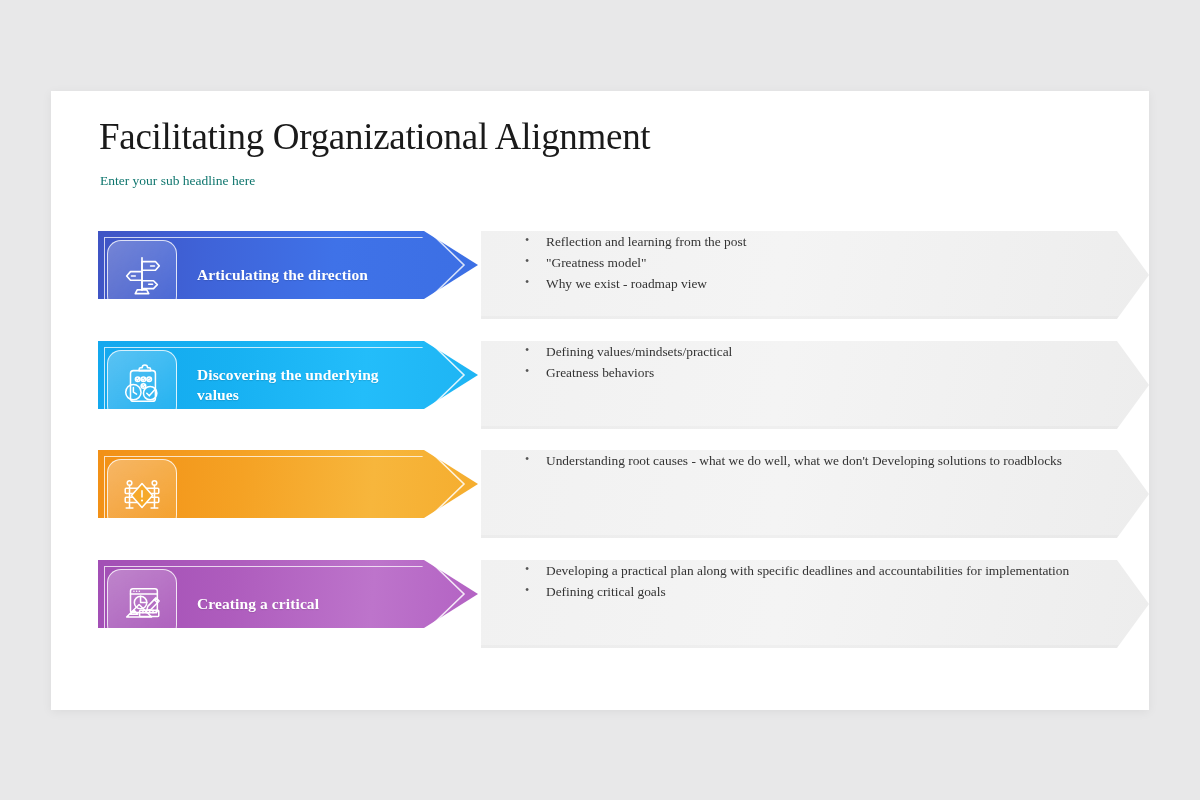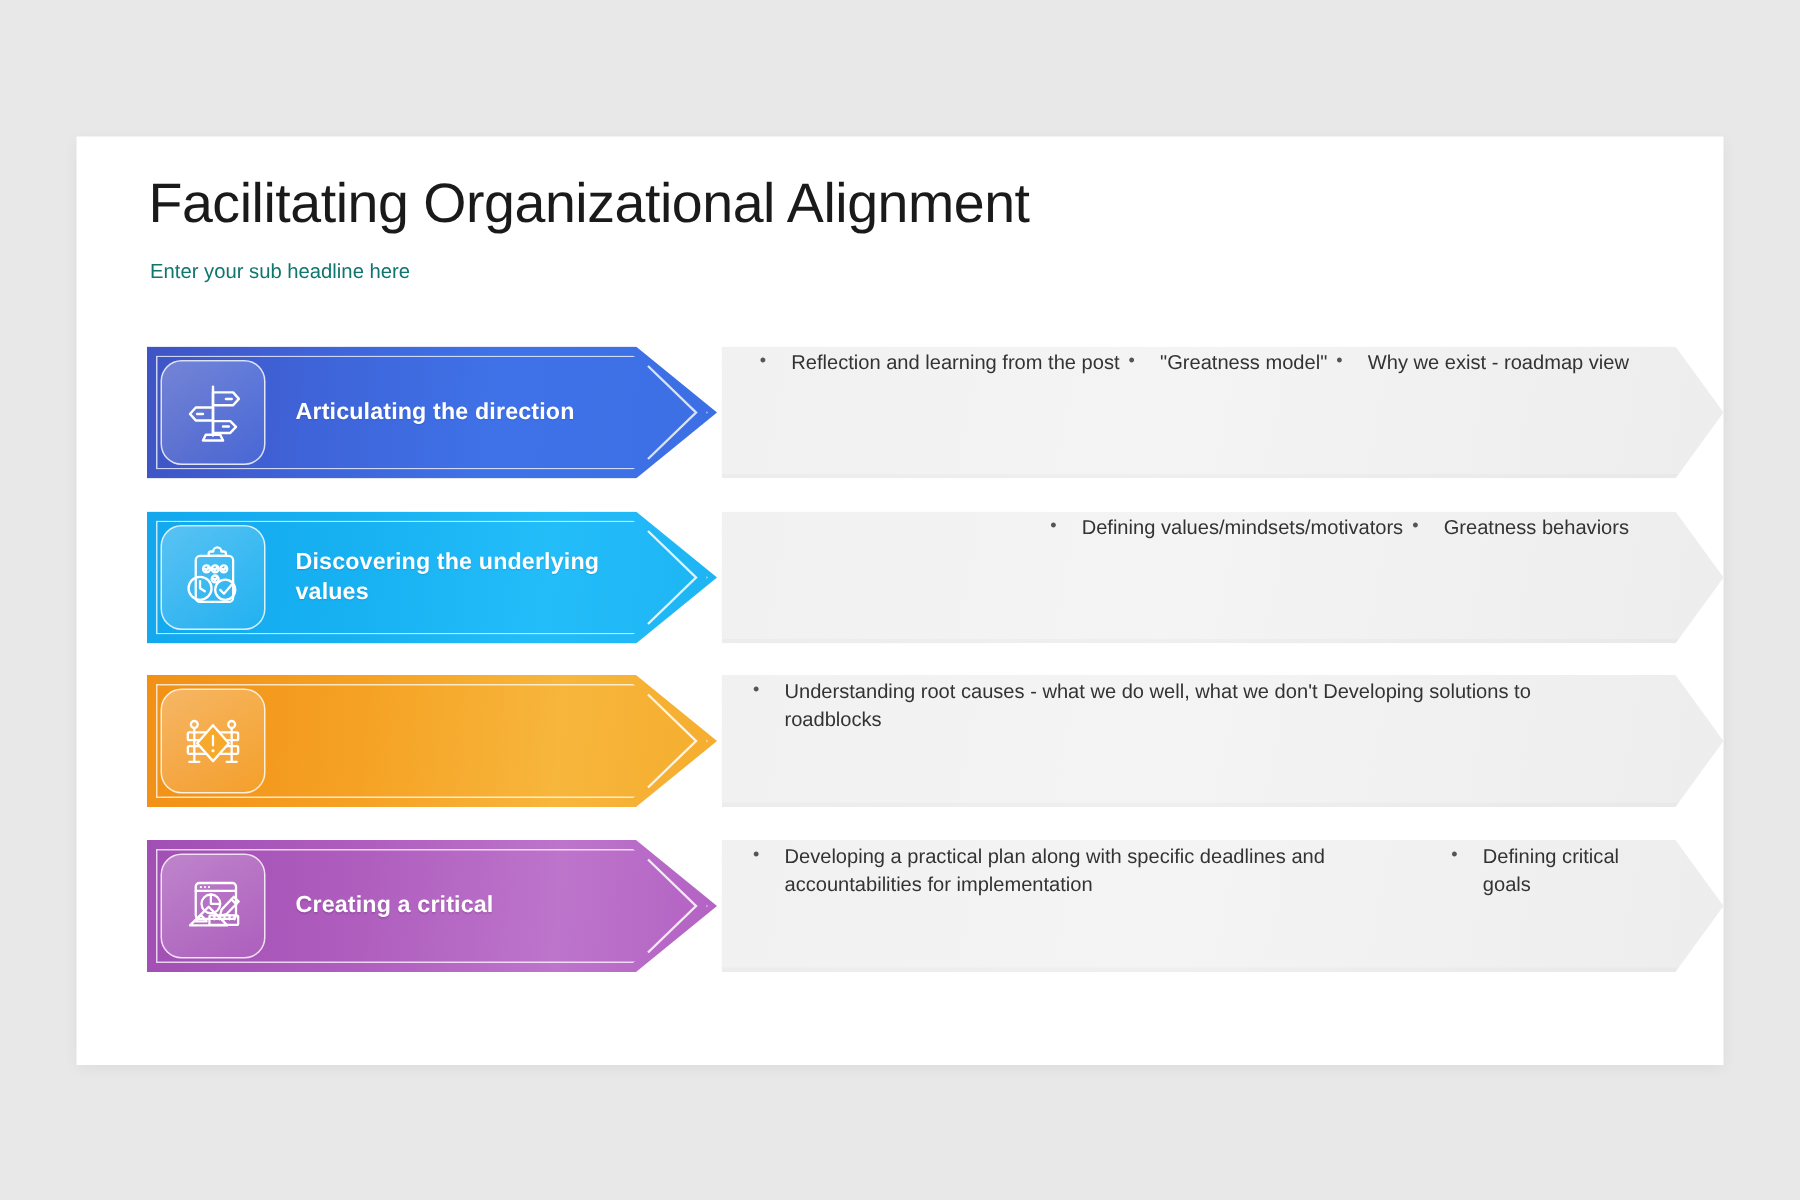--- a/index.html
+++ b/index.html
@@ -11,20 +11,21 @@
     height: 800px;
     background: #e8e8e9;
     font-family: "Liberation Sans", sans-serif;
     overflow: hidden;
   }
 
   #slide-canvas {
     position: relative;
     width: 1200px;
     height: 800px;
+    font-family: Liberation Serif, serif;
   }
 
   
   #slide-card {
     position: absolute;
     left: 51px;
     top: 91px;
     width: 1098px;
     height: 619px;
     background: #ffffff;
@@ -82,21 +83,21 @@
     height: 3px;
     background: rgba(0,0,0,0.02);
   }
 
   
   .color-arrow {
     position: absolute;
     left: 0;
     top: 0;
     width: 380px;
-    height: 88px;
+    height: 68px;
     -webkit-clip-path: polygon(0 0, 326px 0, 380px 50%, 326px 100%, 0 100%);
     clip-path: polygon(0 0, 326px 0, 380px 50%, 326px 100%, 0 100%);
     filter: drop-shadow(0 3px 4px rgba(0,0,0,0.18));
   }
   .color-arrow .inner-outline {
     position: absolute;
     left: 6px;
     top: 6px;
     width: 368px;
     height: 76px;
@@ -146,27 +147,27 @@
     font-size: 15.5px;
     font-weight: bold;
     line-height: 1.32;
     letter-spacing: 0.1px;
     text-shadow: 0 1px 1px rgba(0,0,0,0.12);
   }
 
   
   .bullets {
     position: absolute;
-    left: 398px;
+    left: 421px;
     top: 0;
     width: 590px;
     height: 88px;
     display: flex;
-    flex-direction: row;
-    justify-content: flex-end;
+    flex-direction: column;
+    justify-content: flex-start;
   }
   .bullet {
     position: relative;
     padding-left: 27px;
     font-size: 13.4px;
     line-height: 1.42;
     color: #333333;
     margin: 1px 0;
   }
   .bullet::before {
@@ -263,21 +264,21 @@
               <circle cx="32.5" cy="32.5" r="7"></circle>
               <path d="M29 32.6 l2.6 2.7 5.4 -6.2"></path>
             </svg>
           </span>
         </div>
 
         <div class="arrow-label">Discovering the underlying values</div>
       </div>
 
       <div class="bullets">
-        <div class="bullet">Defining values/mindsets/motivators</div>
+        <div class="bullet">Defining values/mindsets/practical</div>
         <div class="bullet">Greatness behaviors</div>
       </div>
     </div>
 
     <div class="row r2">
       <div class="grey-panel"></div>
 
       <div class="color-arrow arrow-orange">
         <div class="inner-outline"></div>
         <div class="tip-chevron">

